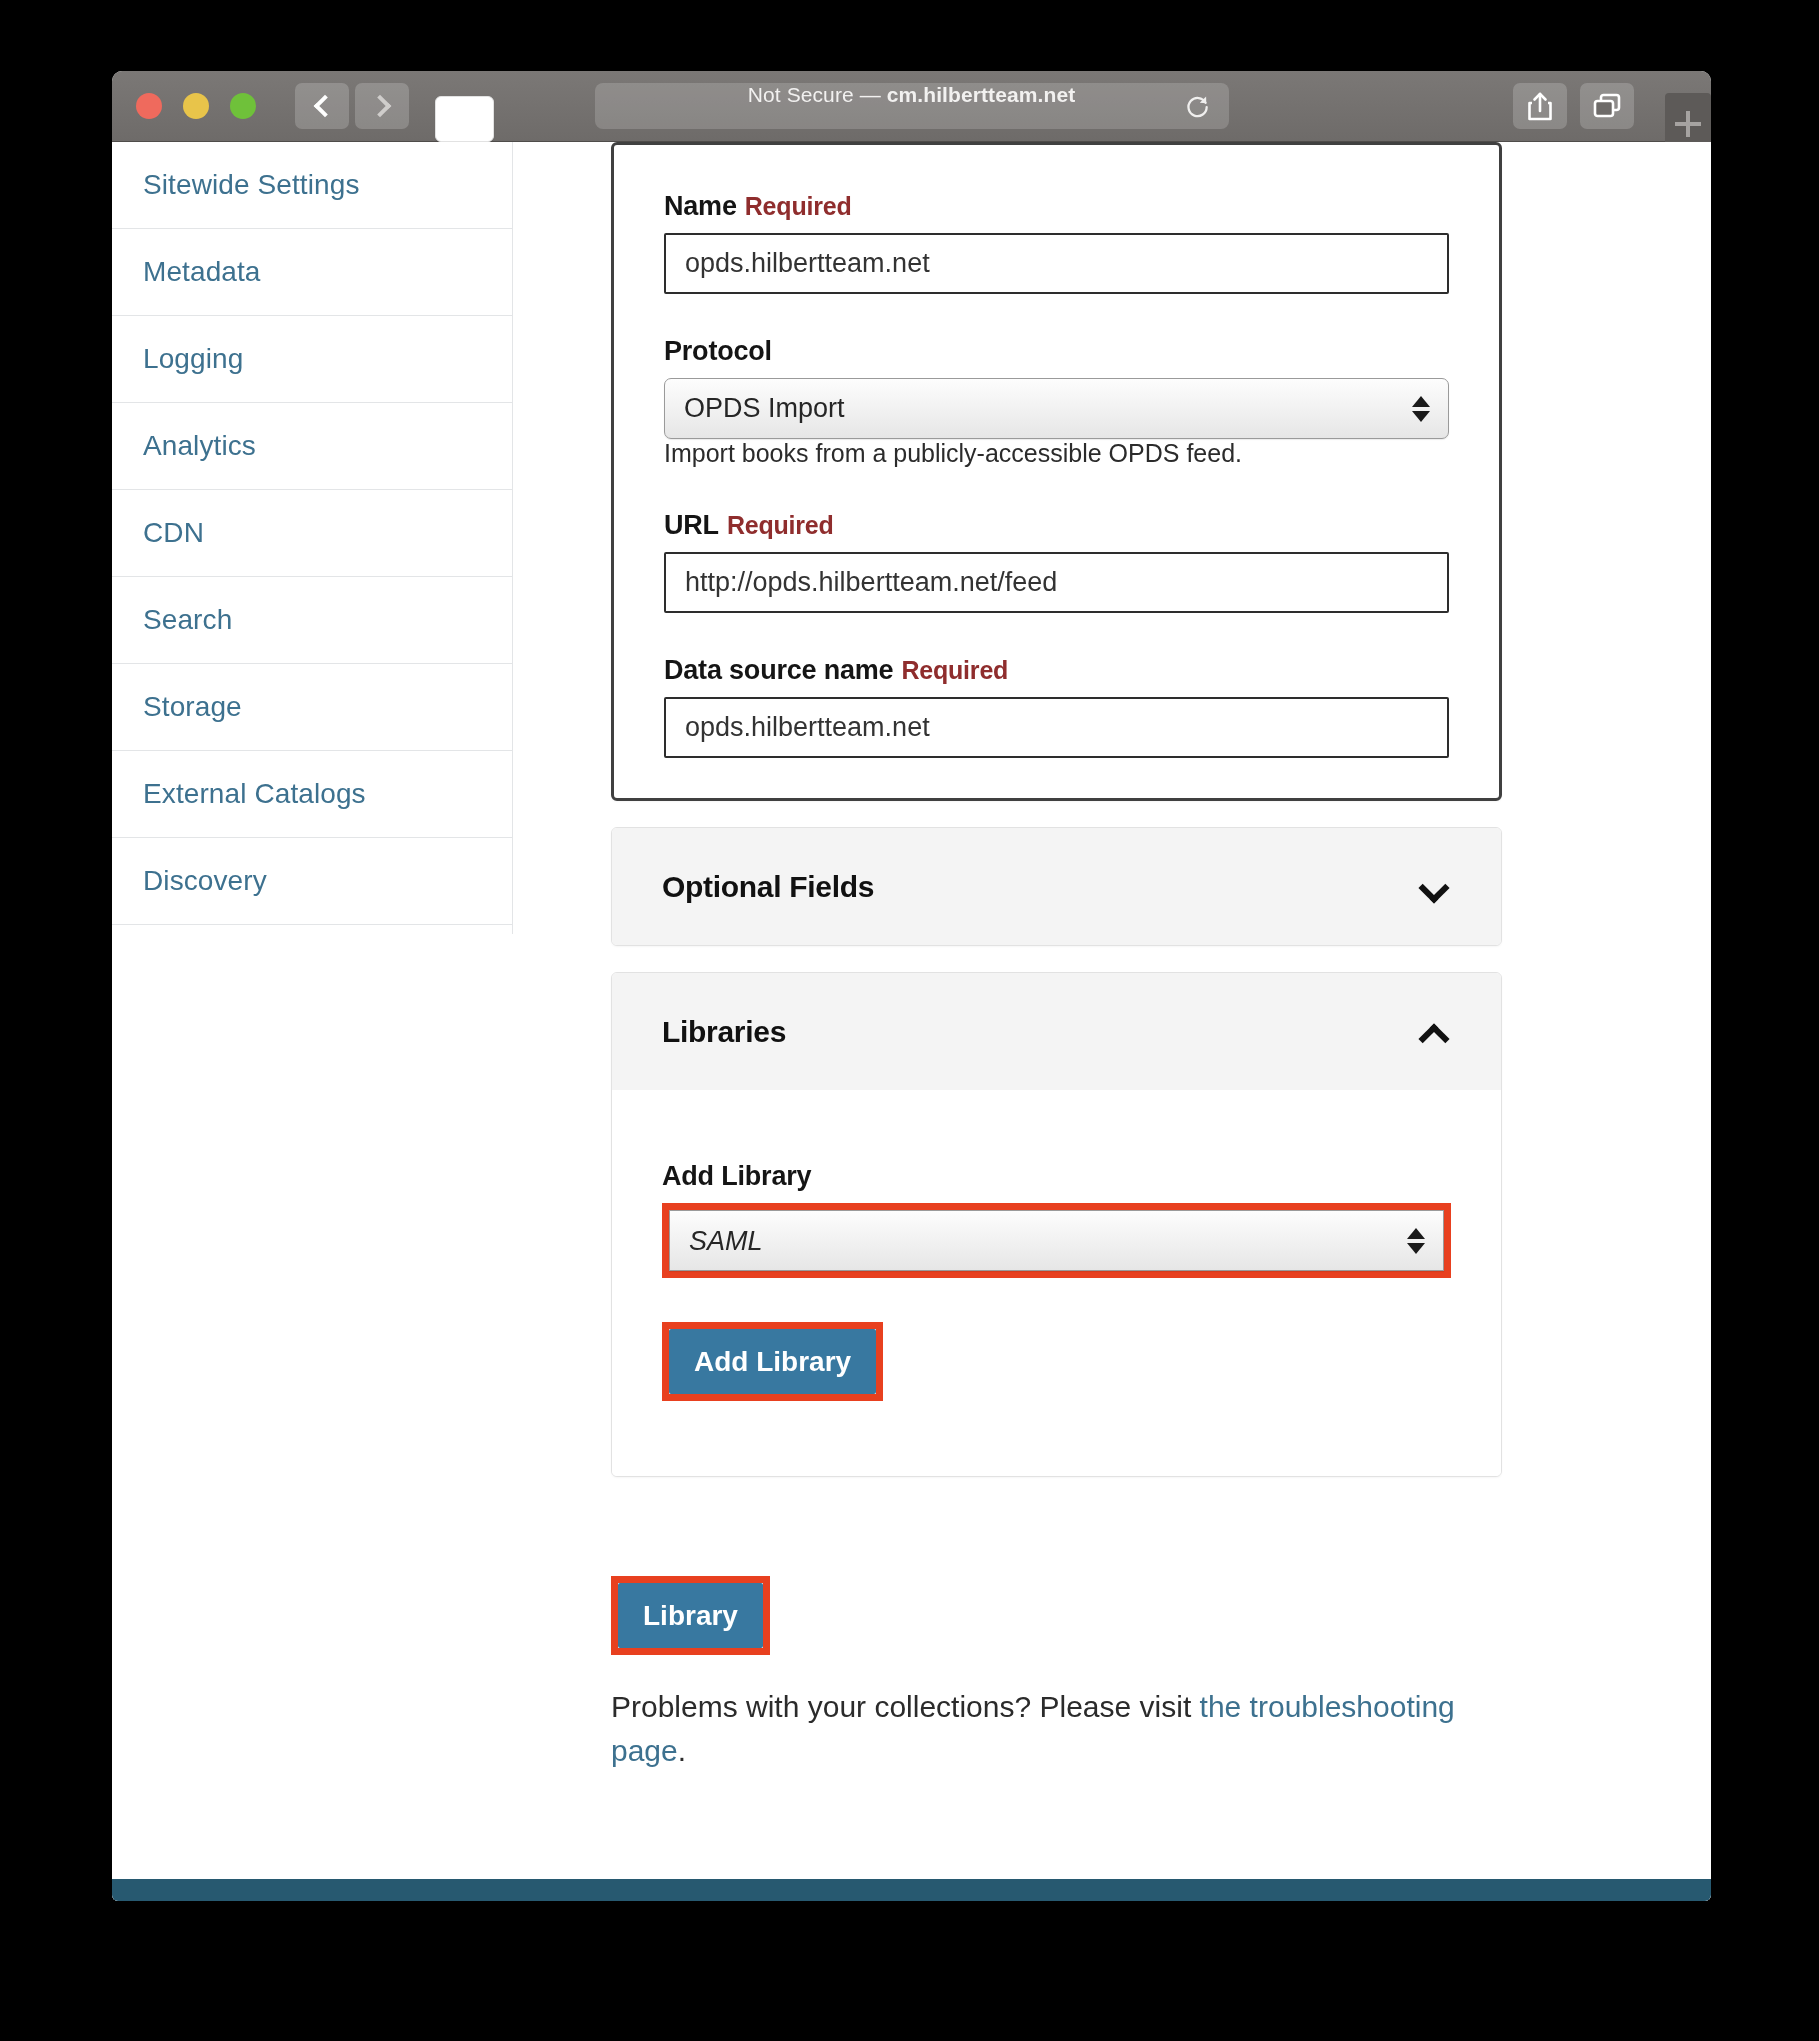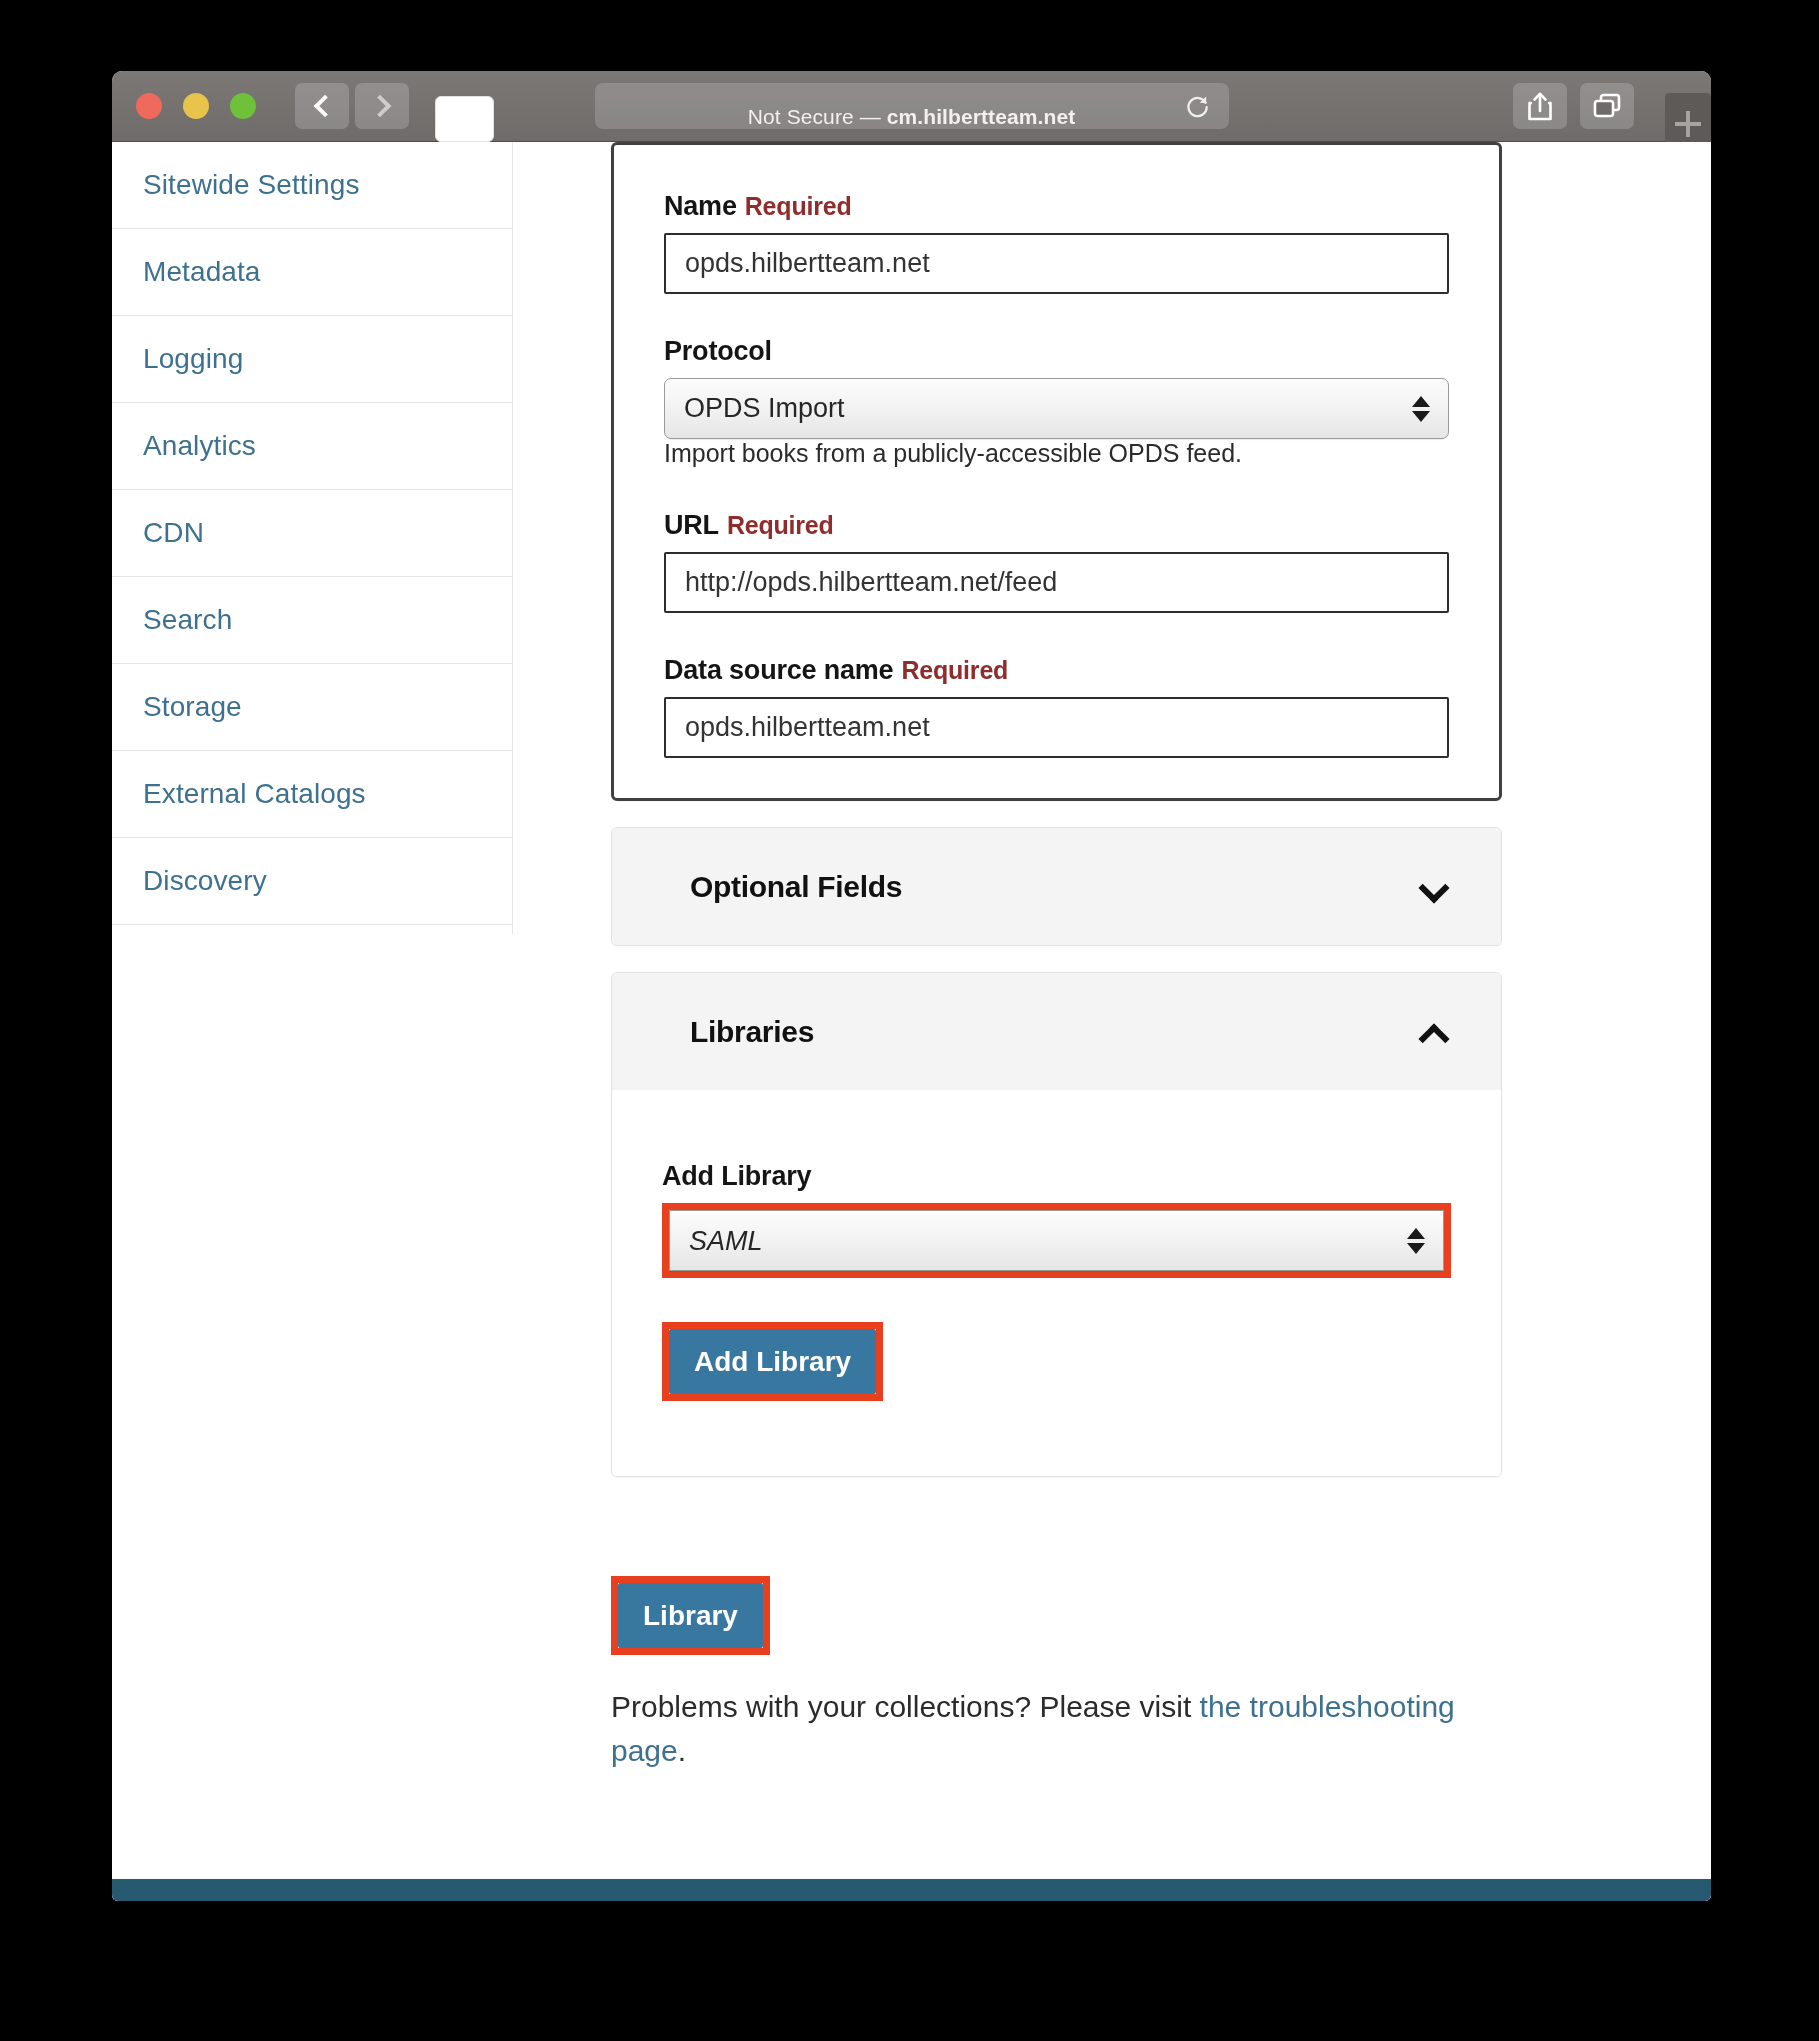--- a/index.html
+++ b/index.html
@@ -43,21 +43,21 @@
   }
   .chrome-btn.panel{margin-left:26px;width:59px;}
   .chev{width:16px;height:16px;border-left:4px solid #ffffff;border-bottom:4px solid #ffffff;}
   .chev.left{transform:rotate(45deg);margin-left:5px;}
   .chev.right{transform:rotate(-135deg);margin-right:5px;border-color:#cfcdcb;}
 
   .addr-wrap{
     position:absolute;left:50%;transform:translateX(-50%);
     width:634px;height:46px;border-radius:8px;
     background:rgba(255,255,255,.17);
-    display:flex;align-items:flex-end;justify-content:center;
+    display:flex;align-items:flex-start;justify-content:center;
   }
   .addr-text{
     font-size:21px;color:#f2f1f0;letter-spacing:0.1px;white-space:nowrap;
   }
   .addr-text b{font-weight:700;}
   .reload{
     position:absolute;right:18px;top:50%;transform:translateY(-50%);
     width:26px;height:26px;
   }
 
@@ -142,21 +142,21 @@
   .panel{
     margin-top:26px;border:1px solid #e2e2e2;border-radius:6px;
     background:#ffffff;overflow:hidden;
     box-shadow:0 1px 2px rgba(0,0,0,.04);
   }
   .panel-head{
     height:117px;background:#f4f4f4;
     display:flex;align-items:center;justify-content:space-between;
     padding:0 50px;
   }
-  .panel-title{font-size:30px;font-weight:700;color:#111;letter-spacing:-0.3px;margin-left:28px;}
+  .panel-title{font-size:30px;font-weight:700;color:#111;letter-spacing:-0.3px;}
   .caret{width:28px;height:28px;position:relative;}
   .caret i{
     position:absolute;left:0;top:4px;width:22px;height:22px;
     border-right:6px solid #111;border-bottom:6px solid #111;
   }
   .caret.down i{transform:rotate(45deg);}
   .caret.up i{transform:rotate(-135deg);top:10px;}
   .panel-body{padding:71px 50px 75px 50px;background:#fff;}
 
   

